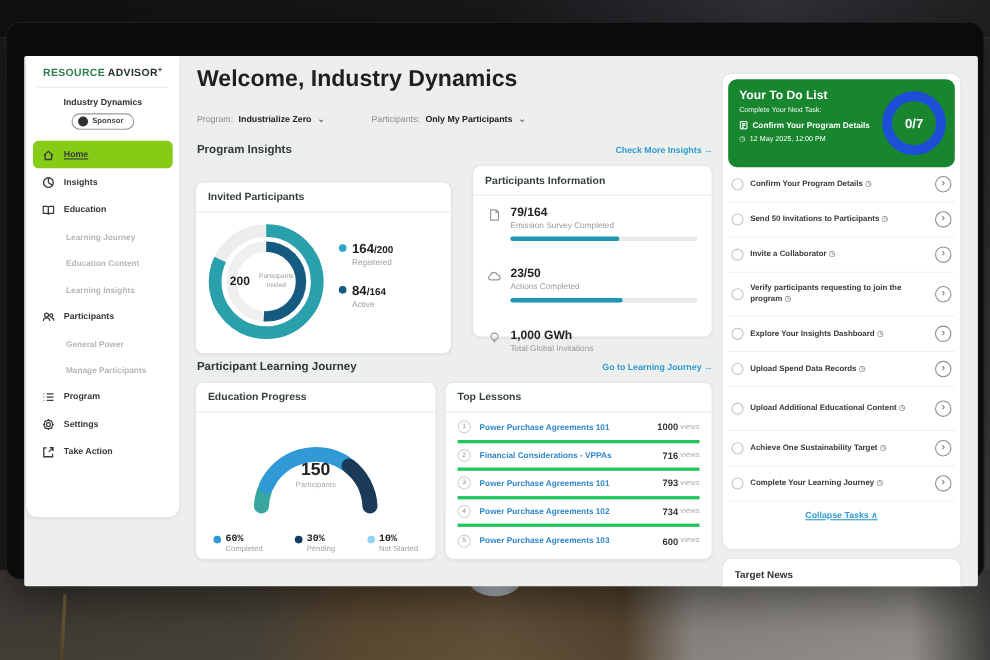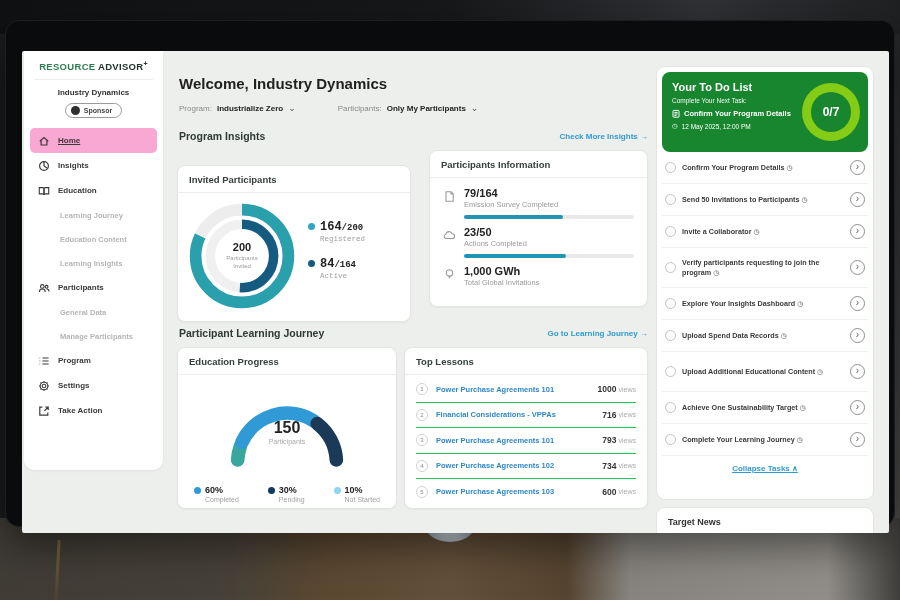--- a/index.html
+++ b/index.html
@@ -37,29 +37,29 @@
   .logo .p2 { color:#24332c; }
   .logo .plus { color:#24332c; font-size:7px; vertical-align:super; }
   .logo-divider { height:1px; background:#ececec; margin:7px 10px 0 10px; }
   .org-name { text-align:center; margin-top:8px; font-size:8px; font-weight:bold; color:#333; }
   .badge { display:flex; align-items:center; gap:4px; width:max-content; margin:6px auto 0 auto;
     border:1px solid #9a9a9a; border-radius:9px; padding:2px 9px 2px 5px; font-size:7px; font-weight:bold; color:#444; }
   .badge-dot { width:9px; height:9px; border-radius:50%; background:#2f2f2f; }
   .nav { margin-top:10px; }
   .nav-item { display:flex; align-items:center; gap:8px; height:25px; padding-left:14px;
     font-size:8px; font-weight:bold; color:#3a3a3a; cursor:pointer; }
-  .nav-item.active { background:#f9a8d4; margin:0 6px; padding-left:8px; border-radius:5px;text-decoration:underline; }
+  .nav-item.active { background:#84cc16; margin:0 6px; padding-left:8px; border-radius:5px;text-decoration:underline; }
   .nav-sub { height:24px; padding-left:36px; display:flex; align-items:center;
     font-size:7.5px; color:#b5b5b5; font-weight:bold; cursor:pointer; }
   .nav-icon { width:12px; height:12px; flex:0 0 12px; }
   .nav-icon svg { display:block; }
 
   
   .main { position:absolute; left:155px; top:0; width:471px; height:482px; }
-  .h1 { position:absolute; left:2px; top:24px; font-size:15px; font-weight:bold; color:#1f1f1f; }
+  .h1 { position:absolute; left:2px; top:9px; font-size:21px; font-weight:bold; color:#1f1f1f; }
   .filters { position:absolute; left:2px; top:52px; display:flex; gap:42px; align-items:center; }
   .filter { display:flex; align-items:center; gap:5px; font-size:8px; }
   .filter .lab { color:#8a8a8a; }
   .filter .val { color:#222; font-weight:bold; }
   .filter .chev { color:#555; font-size:9px; }
   .sec-row { position:absolute; left:2px; right:0; display:flex; justify-content:space-between; align-items:center; }
   .sec-row.r1 { top:79px; } .sec-row.r2 { top:276px; }
   .sec-title { font-size:10.5px; font-weight:bold; color:#2e3a33; }
   .sec-link { font-size:8px; font-weight:bold; color:#2f9bd2; cursor:pointer; }
 
@@ -69,72 +69,72 @@
     border-bottom:1px solid #ececec; }
   .card-a { left:0; top:114px; width:234px; height:157px; }
   .card-b { left:252px; top:99px; width:219px; height:157px; }
   .card-c { left:0; top:296px; width:220px; height:162px; }
   .card-d { left:227px; top:296px; width:244px; height:162px; }
 
   
   .donut-wrap { display:flex; align-items:center; }
   .donut-box { position:relative; width:116px; height:116px; margin:5px 0 0 6px; }
   .donut-center { position:absolute; left:0; top:0; width:116px; height:116px;
-    display:flex; flex-direction:column; align-items:center; justify-content:center; text-align:center; }
+    display:flex; flex-direction:row; align-items:center; justify-content:center; text-align:center; }
   .donut-center .big { font-size:11px; font-weight:bold; color:#222; }
   .donut-center .sml { font-size:6px; color:#9a9a9a; width:48px; line-height:1.3; margin-top:2px; }
   .legend-col { margin-left:8px; margin-top:6px; }
-  .leg-item { margin-bottom:14px;font-family:Liberation Mono, monospace; }
+  .leg-item { margin-bottom:14px; }
   .leg-line { display:flex; align-items:center; gap:5px; }
   .leg-dot { width:7px; height:7px; border-radius:50%; }
   .leg-val { font-size:12px; font-weight:bold; color:#222; }
   .leg-val .tot { font-size:9px; }
   .leg-lab { font-size:7.5px; color:#a0a0a0; margin-left:12px; margin-top:1px; }
 
   
   .stats { padding:9px 13px; }
-  .stat { display:flex; gap:8px; margin-bottom:7px; }
+  .stat { display:flex; gap:8px; margin-bottom:24px; }
   .stat-icon { width:13px; padding-top:2px; flex:0 0 13px; }
   .stat-body { flex:1; }
   .stat-val { font-size:11px; font-weight:bold; color:#222; }
   .stat-lab { font-size:7.5px; color:#9a9a9a; margin-top:1px; }
   .bar { height:4px; background:#e9e9e9; border-radius:2px; margin-top:6px; }
   .bar-fill { height:4px; border-radius:2px; background:#2096b4; }
 
   
   .gauge-box { position:relative; width:150px; height:82px; margin:14px auto 0 auto; }
   .gauge-center { position:absolute; left:0; top:30px; width:150px; text-align:center; }
   .gauge-center .big { font-size:16px; font-weight:bold; color:#222; }
   .gauge-center .sml { font-size:7px; color:#a8a8a8; margin-top:1px; }
   .gauge-legend { display:flex; justify-content:space-between; padding:0 16px; margin-top:14px; }
   .gl-item .line { display:flex; align-items:center; gap:4px; }
   .gl-dot { width:7px; height:7px; border-radius:50%; }
-  .gl-val { font-size:9px; font-weight:bold; color:#222; }
+  .gl-val { font-size:9px; font-weight:bold; color:#222;font-family:Liberation Mono, monospace; }
   .gl-lab { font-size:7px; color:#a0a0a0; margin-top:1px; margin-left:11px; }
 
   
   .lessons { padding:2px 11px 0 11px; }
-  .lesson { display:flex; align-items:center; height:25.5px; border-bottom:1px solid #22c55e; }
+  .lesson { display:flex; align-items:center; height:25.5px; border-bottom:3px solid #22c55e; }
   .lesson:last-child { border-bottom:none; }
   .rank { width:12px; height:12px; border:1px solid #d2d2d2; border-radius:50%; font-size:6px;
     color:#8a8a8a; display:flex; align-items:center; justify-content:center; flex:0 0 12px; }
   .lesson-title { flex:1; margin-left:8px; font-size:7.5px; font-weight:bold; color:#2e86c8; cursor:pointer; }
   .lesson-views { font-size:8.5px; font-weight:bold; color:#333; }
   .views-suffix { font-size:7px; color:#ababab; font-weight:normal; margin-left:2px; }
 
   
   .todo-card { position:absolute; left:634px; top:15px; width:218px; height:434px;
     background:#fff; border:1px solid #e3e5e2; border-radius:9px; padding:5px; overflow:hidden; }
   .todo-head { position:relative; background:#17862e; border-radius:8px; padding:9px 10px; height:80px; color:#fff; }
   .todo-title { font-size:11px; font-weight:bold; }
   .todo-sub { font-size:6.5px; margin-top:4px; opacity:0.95; }
   .todo-next { display:flex; align-items:center; gap:4px; font-size:7.5px; font-weight:bold; margin-top:5px; width:138px; }
   .todo-due { display:flex; align-items:center; gap:4px; font-size:6.5px; margin-top:4px; }
   .ring { position:absolute; right:8px; top:11px; width:58px; height:58px; border-radius:50%;
-    background:#84cc16; display:flex; align-items:center; justify-content:center; }
+    background:#1d4ed8; display:flex; align-items:center; justify-content:center; }
   .ring-inner { width:40px; height:40px; border-radius:50%; background:#17862e;
     display:flex; align-items:center; justify-content:center; font-size:12px; font-weight:bold; color:#fff; }
   .tasks { }
   .task { display:flex; align-items:center; gap:6px; padding:0 3px; border-bottom:1px solid #f0f0f0; height:32px; }
   .task.tall { height:40px; }
   .task-check { width:11px; height:11px; border:1.5px solid #c2c2c2; border-radius:50%; flex:0 0 11px; cursor:pointer; }
   .task-label { flex:1; font-size:7.2px; font-weight:bold; color:#3a3a3a; line-height:1.35; }
   .task-clock { font-size:7px; color:#9a9a9a; }
   .task-go { width:15px; height:15px; border:1.5px solid #8f8f8f; border-radius:50%; flex:0 0 15px;
     display:flex; align-items:center; justify-content:center; font-size:10px; color:#666;
@@ -211,21 +211,21 @@
             <svg width="12" height="12" viewBox="0 0 12 12" fill="none" stroke="#3a3a3a" stroke-width="1.1">
                 <circle cx="4.3" cy="4.4" r="1.8"></circle>
                 <path d="M1.4 9.9 C1.4 7.8 2.9 7 4.3 7 C5.7 7 7.2 7.8 7.2 9.9"></path>
                 <circle cx="8.6" cy="4.8" r="1.4"></circle>
                 <path d="M8.6 7 C9.9 7 11 7.8 11 9.5"></path>
               </svg>
           </span>
           <span>Participants</span>
         </div>
         <div class="nav-sub">
-          <span>General Data</span>
+          <span>General Power</span>
         </div>
         <div class="nav-sub">
           <span>Manage Participants</span>
         </div>
         <div class="nav-item">
           <span class="nav-icon">
             <svg width="12" height="12" viewBox="0 0 12 12" fill="none" stroke="#3a3a3a" stroke-width="1.2">
                 <path d="M4.4 3 H10.6 M4.4 6 H10.6 M4.4 9 H10.6"></path>
                 <path d="M1.6 3 H2.2 M1.6 6 H2.2 M1.6 9 H2.2"></path>
               </svg>

